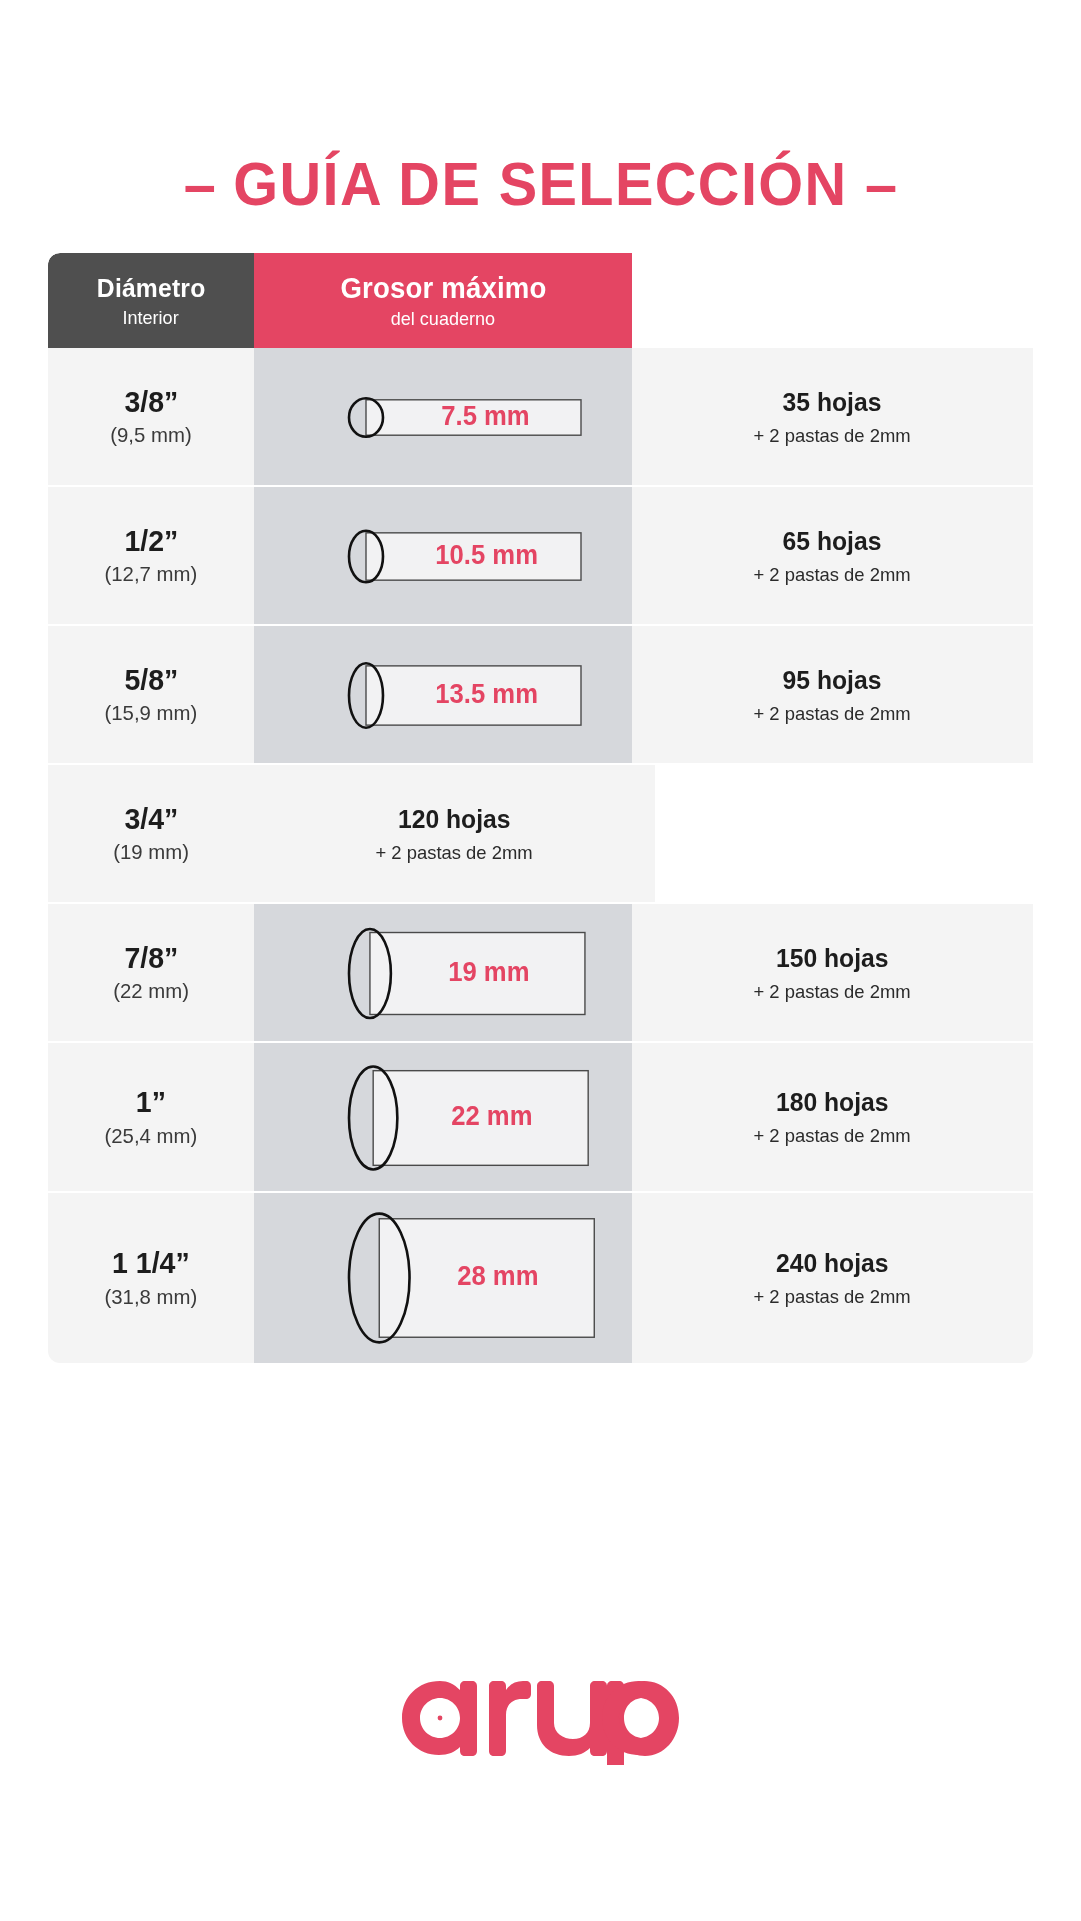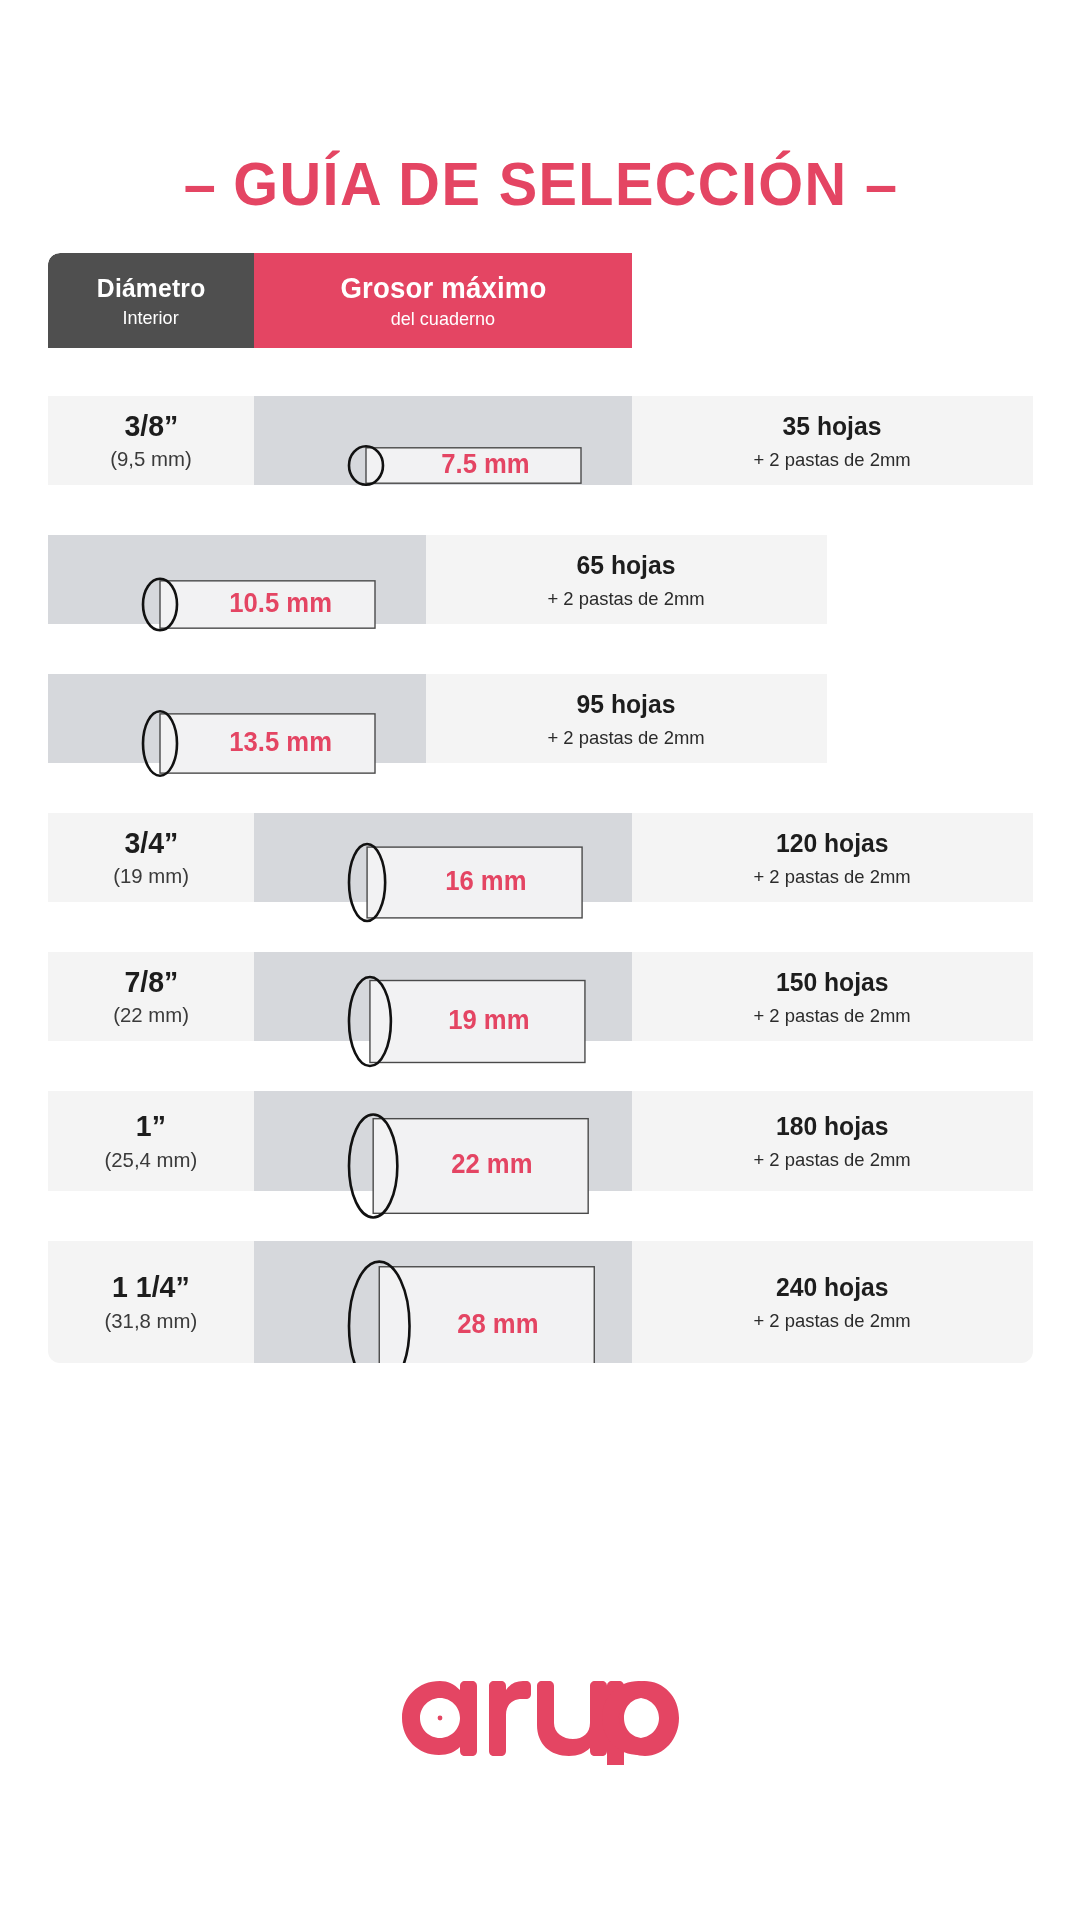--- a/index.html
+++ b/index.html
@@ -60,21 +60,20 @@
     display:flex;
     position:relative;
     border-bottom:2px solid #ffffff;
   }
   .row:last-child { border-bottom:none; }
   .cell {
     display:flex; flex-direction:column;
     align-items:center; justify-content:center;
     background:#f4f4f4;
     position:relative;
-    margin-top:48px;
   }
   .cell.mid { background:#d6d8dc; }
 
   .dia-main {
     font-size:30px; font-weight:bold; color:#1d1d1d;
     transform:scaleX(0.95);
     line-height:1.05;
   }
   .dia-sub {
     font-size:21px; color:#3a3a3a; margin-top:6px;
@@ -154,62 +153,61 @@
               </svg>
               <div class="mm-label" style="left: 223.8px; top: 52.5px; transform: translateX(-42%) scaleX(0.95);">7.5 mm</div>
             </div>
           </div>
           <div class="cell c3">
             <div class="cap-main">35 hojas</div>
             <div class="cap-sub">+ 2 pastas de 2mm</div>
           </div>
         </div>
         <div class="row" style="height: 139px;">
+          <div class="cell c1">
+            <div class="dia-main">1/2”</div>
+            <div class="dia-sub">(12,7 mm)</div>
+          </div>
           <div class="cell mid c2">
             <div class="diagram">
               <svg width="378" height="139">
                 <rect x="112" y="45.8399" width="215" height="47.3202" fill="#f2f2f3" stroke="#4a4a4a" stroke-width="1.4"></rect>
                 <ellipse cx="112" cy="69.5" rx="17" ry="25.717499999999998" fill="none" stroke="#111111" stroke-width="2.6"></ellipse>
               </svg>
               <div class="mm-label" style="left: 223.8px; top: 52.5px; transform: translateX(-42%) scaleX(0.95);">10.5 mm</div>
             </div>
           </div>
           <div class="cell c3">
             <div class="cap-main">65 hojas</div>
             <div class="cap-sub">+ 2 pastas de 2mm</div>
           </div>
         </div>
         <div class="row" style="height: 139px;">
+          <div class="cell c1">
+            <div class="dia-main">5/8”</div>
+            <div class="dia-sub">(15,9 mm)</div>
+          </div>
           <div class="cell mid c2">
             <div class="diagram">
               <svg width="378" height="139">
                 <rect x="112" y="39.878299999999996" width="215" height="59.2434" fill="#f2f2f3" stroke="#4a4a4a" stroke-width="1.4"></rect>
                 <ellipse cx="112" cy="69.5" rx="17" ry="32.1975" fill="none" stroke="#111111" stroke-width="2.6"></ellipse>
               </svg>
               <div class="mm-label" style="left: 223.8px; top: 52.5px; transform: translateX(-42%) scaleX(0.95);">13.5 mm</div>
             </div>
           </div>
           <div class="cell c3">
             <div class="cap-main">95 hojas</div>
             <div class="cap-sub">+ 2 pastas de 2mm</div>
           </div>
         </div>
         <div class="row" style="height: 139px;">
           <div class="cell c1">
             <div class="dia-main">3/4”</div>
             <div class="dia-sub">(19 mm)</div>
-          </div>
-          <div class="cell mid c2">
-            <div class="diagram">
-              <svg width="378" height="139">
-                <rect x="113.08324999999999" y="34.102999999999994" width="215" height="70.79400000000001" fill="#f2f2f3" stroke="#4a4a4a" stroke-width="1.4"></rect>
-                <ellipse cx="113.08324999999999" cy="69.5" rx="18.08325" ry="38.475" fill="none" stroke="#111111" stroke-width="2.6"></ellipse>
-              </svg>
-              <div class="mm-label" style="left: 224.883px; top: 52.5px; transform: translateX(-42%) scaleX(0.95);">16 mm</div>
-            </div>
           </div>
           <div class="cell c3">
             <div class="cap-main">120 hojas</div>
             <div class="cap-sub">+ 2 pastas de 2mm</div>
           </div>
         </div>
         <div class="row" style="height: 139px;">
           <div class="cell c1">
             <div class="dia-main">7/8”</div>
             <div class="dia-sub">(22 mm)</div>

